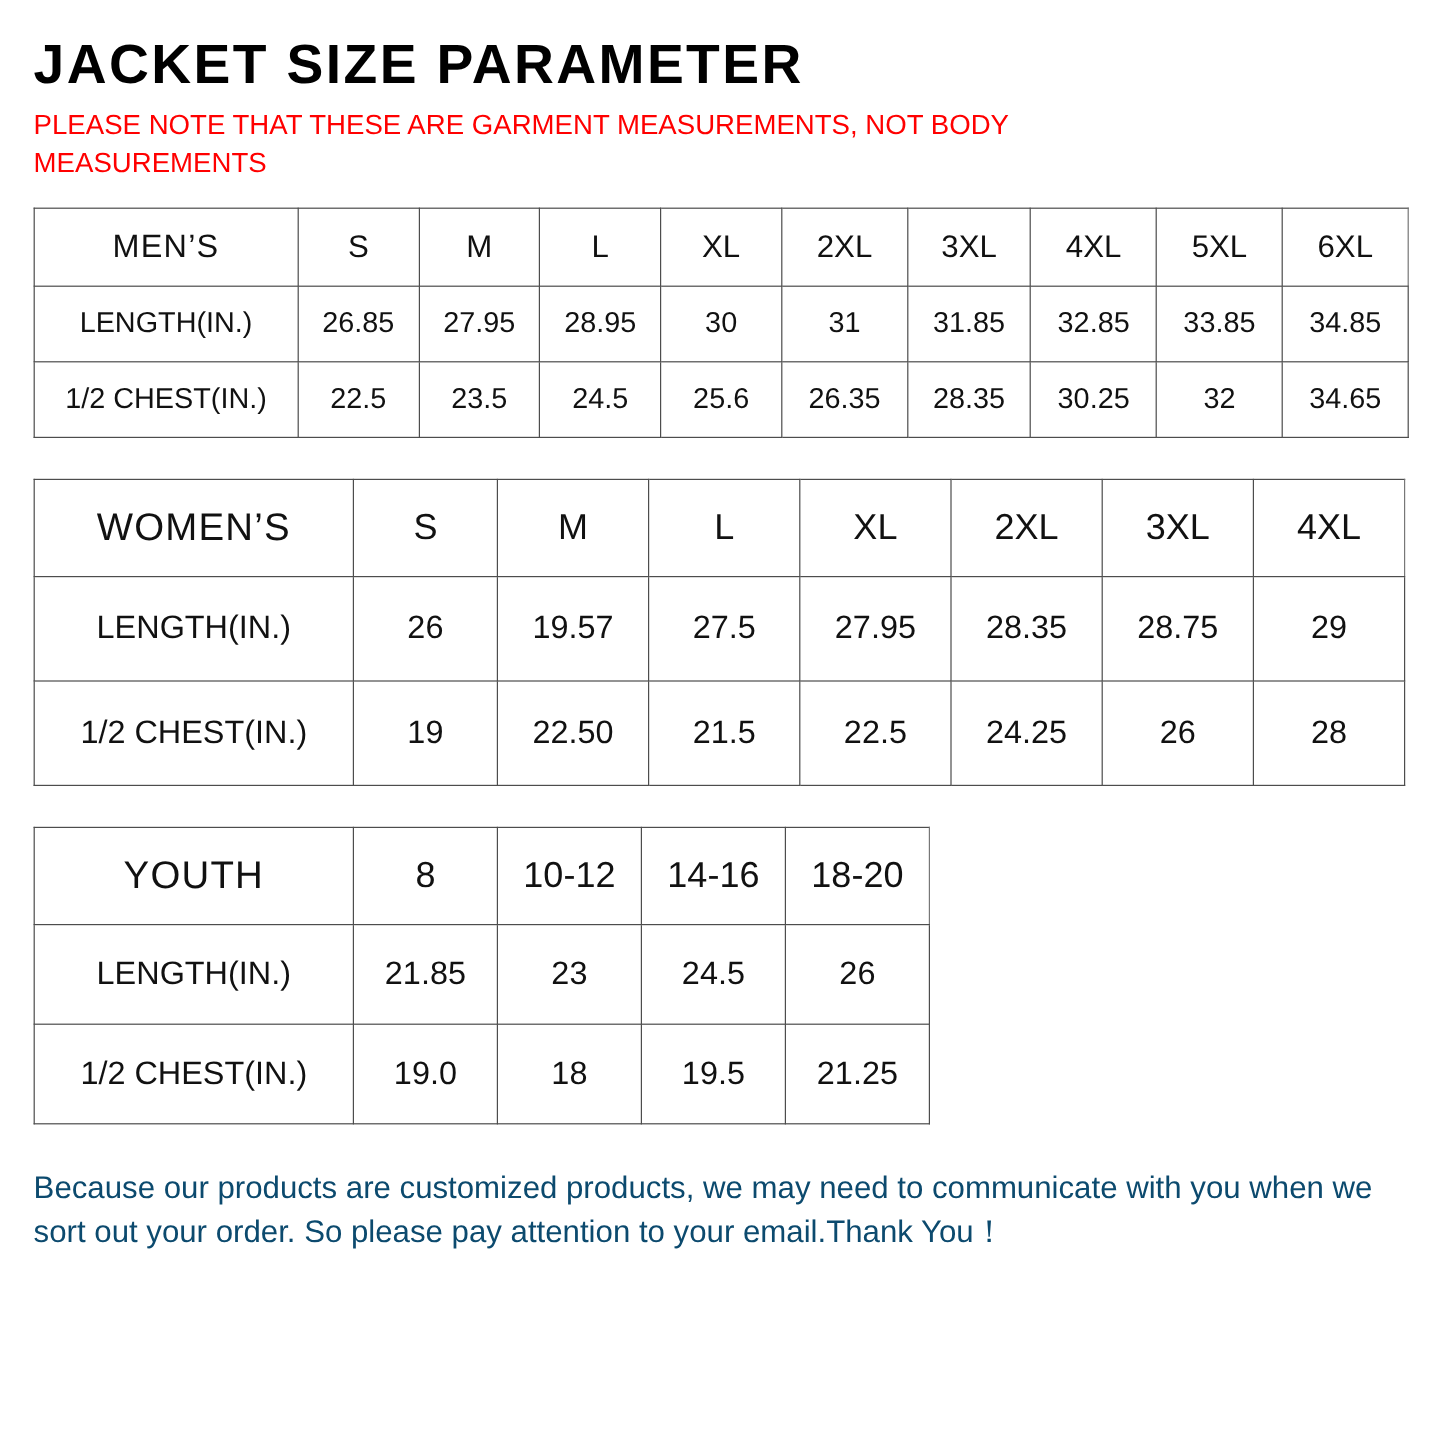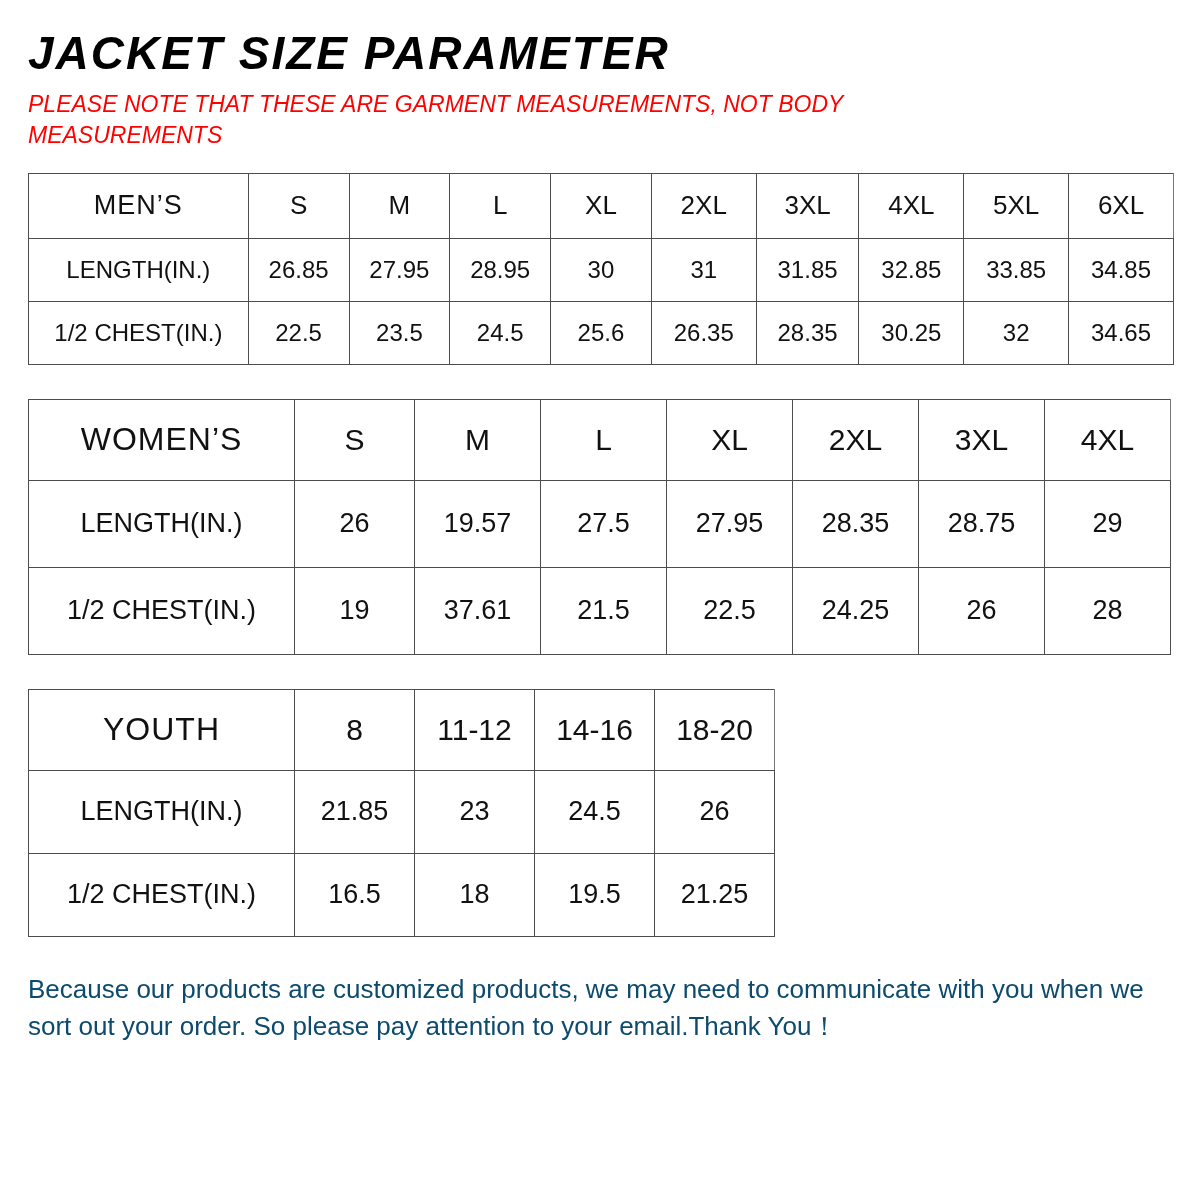--- a/index.html
+++ b/index.html
@@ -21,29 +21,27 @@
     box-sizing: border-box;
     padding: 24px 28px 0 28px;
   }
   .title {
     font-size: 46px;
     font-weight: bold;
     letter-spacing: 2px;
     color: #000000;
     margin: 4px 0 10px 0;
     line-height: 1.1;
-    font-style: italic;
   }
   .notice {
     color: #ff0000;
     font-size: 23px;
     line-height: 1.35;
     margin: 0 0 22px 0;
     max-width: 1000px;
-    font-style: italic;
   }
   table.size-table {
     border-collapse: collapse;
     table-layout: fixed;
     margin-bottom: 34px;
     padding-left: 19px;
   }
   table.size-table td, table.size-table th {
     border: 1px solid #4d4d4d;
     text-align: center;
@@ -180,21 +178,21 @@
         <td>19.57</td>
         <td>27.5</td>
         <td>27.95</td>
         <td>28.35</td>
         <td>28.75</td>
         <td>29</td>
       </tr>
       <tr>
         <td class="row-label">1/2 CHEST(IN.)</td>
         <td>19</td>
-        <td>37.61</td>
+        <td>22.50</td>
         <td>21.5</td>
         <td>22.5</td>
         <td>24.25</td>
         <td>26</td>
         <td>28</td>
       </tr>
     </tbody>
   </table>
 
   <table class="size-table" id="youth-table">
@@ -202,34 +200,34 @@
       <col style="width:266px">
       <col style="width:120px">
         <col style="width:120px">
         <col style="width:120px">
       <col style="width:120px">
     </colgroup>
     <tbody>
       <tr class="hdr-row">
         <td class="row-label">YOUTH</td>
         <td>8</td>
-        <td>11-12</td>
+        <td>10-12</td>
         <td>14-16</td>
         <td>18-20</td>
       </tr>
       <tr>
         <td class="row-label">LENGTH(IN.)</td>
         <td>21.85</td>
         <td>23</td>
         <td>24.5</td>
         <td>26</td>
       </tr>
       <tr>
         <td class="row-label">1/2 CHEST(IN.)</td>
-        <td>16.5</td>
+        <td>19.0</td>
         <td>18</td>
         <td>19.5</td>
         <td>21.25</td>
       </tr>
     </tbody>
   </table>
 
   <p class="footer-note">Because our products are customized products, we may need to communicate with you when we sort out your order. So please pay attention to your email.Thank You！</p>
 
 </div>

